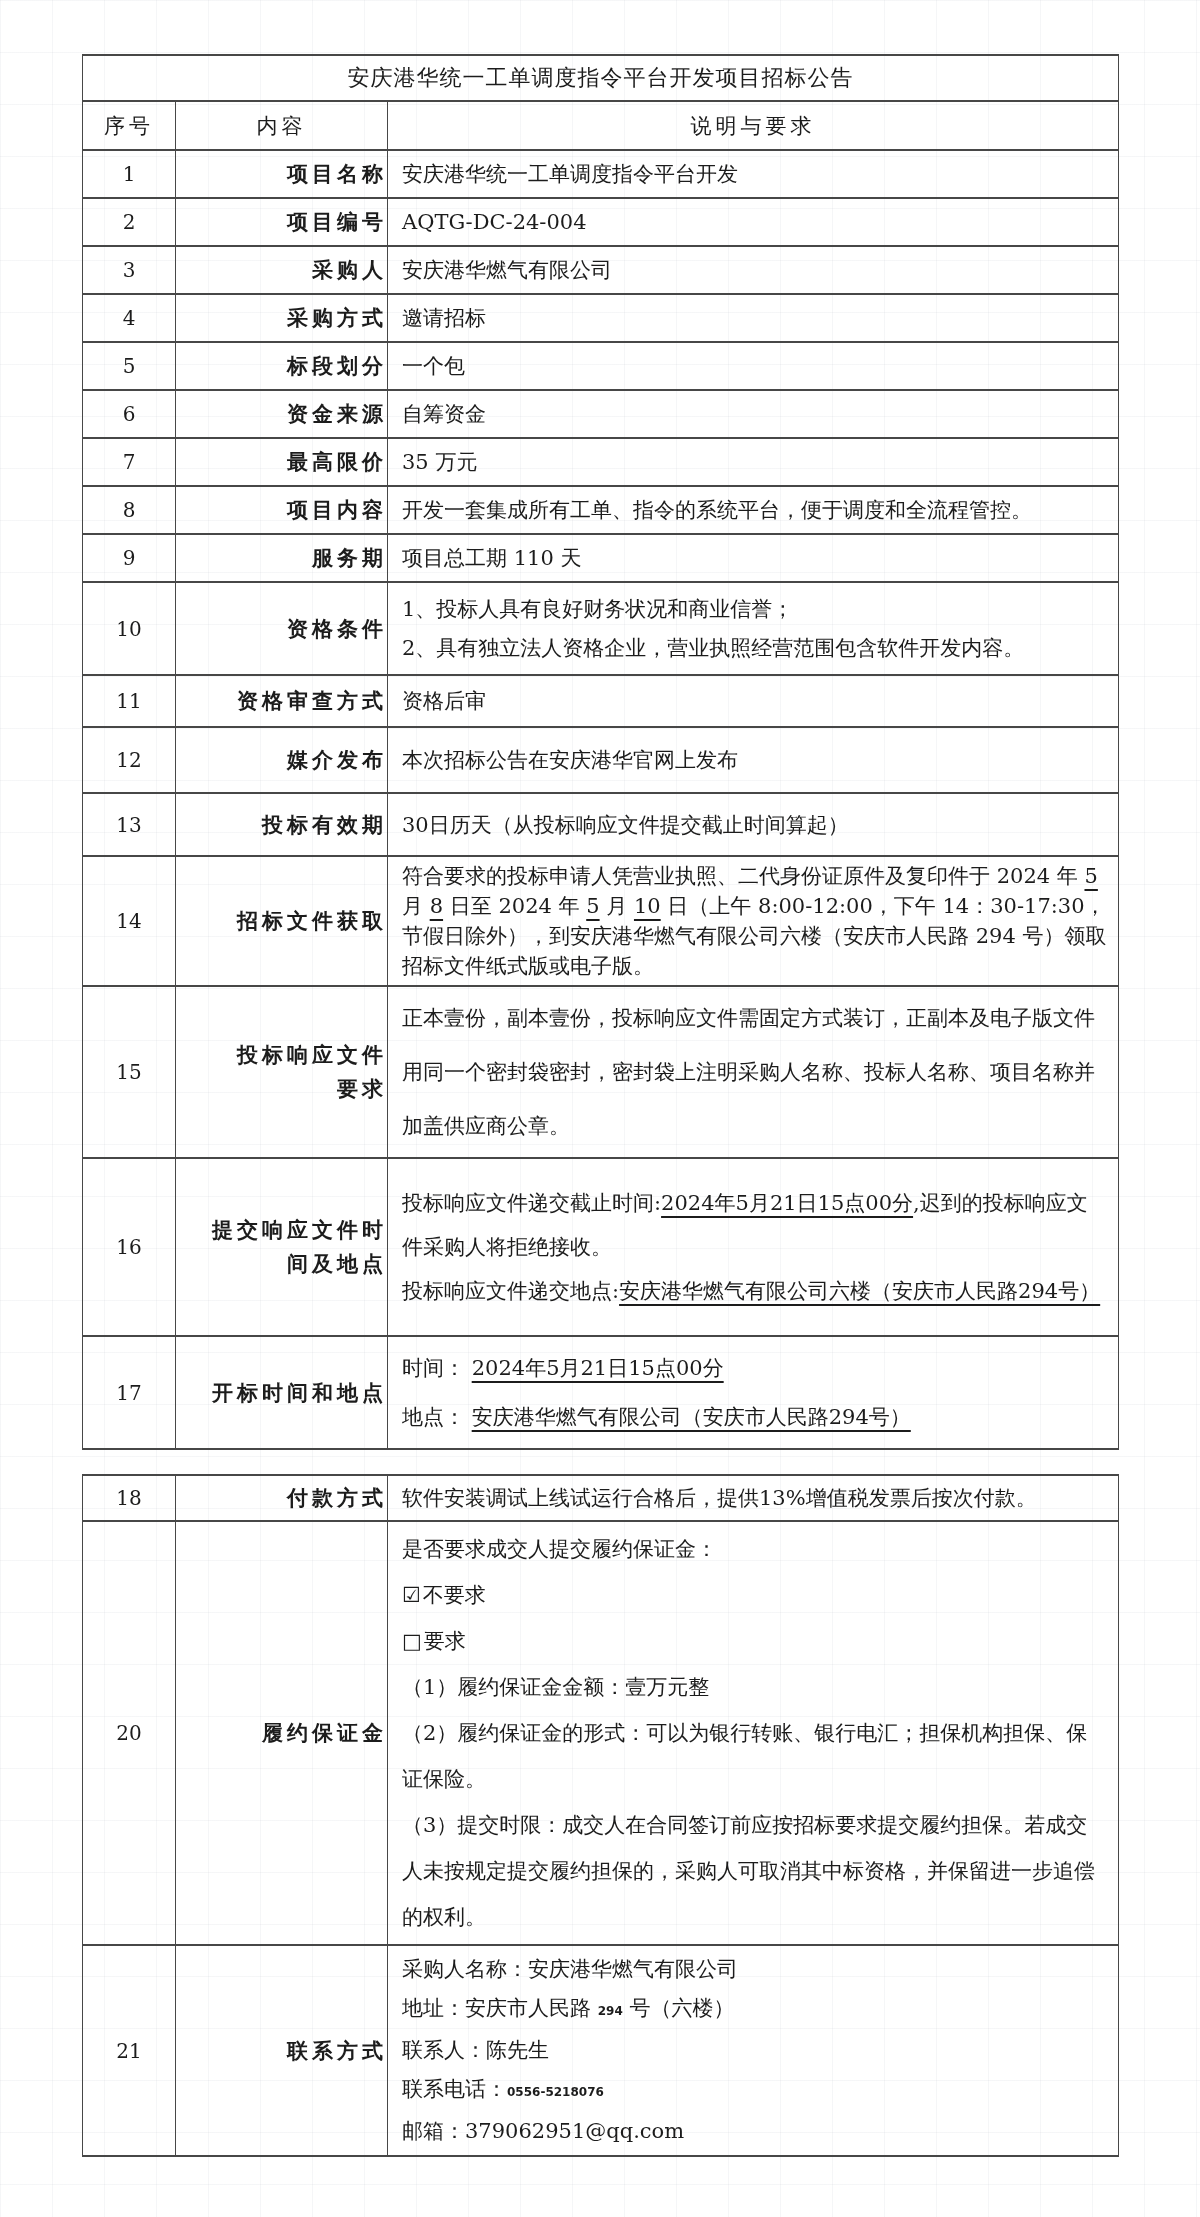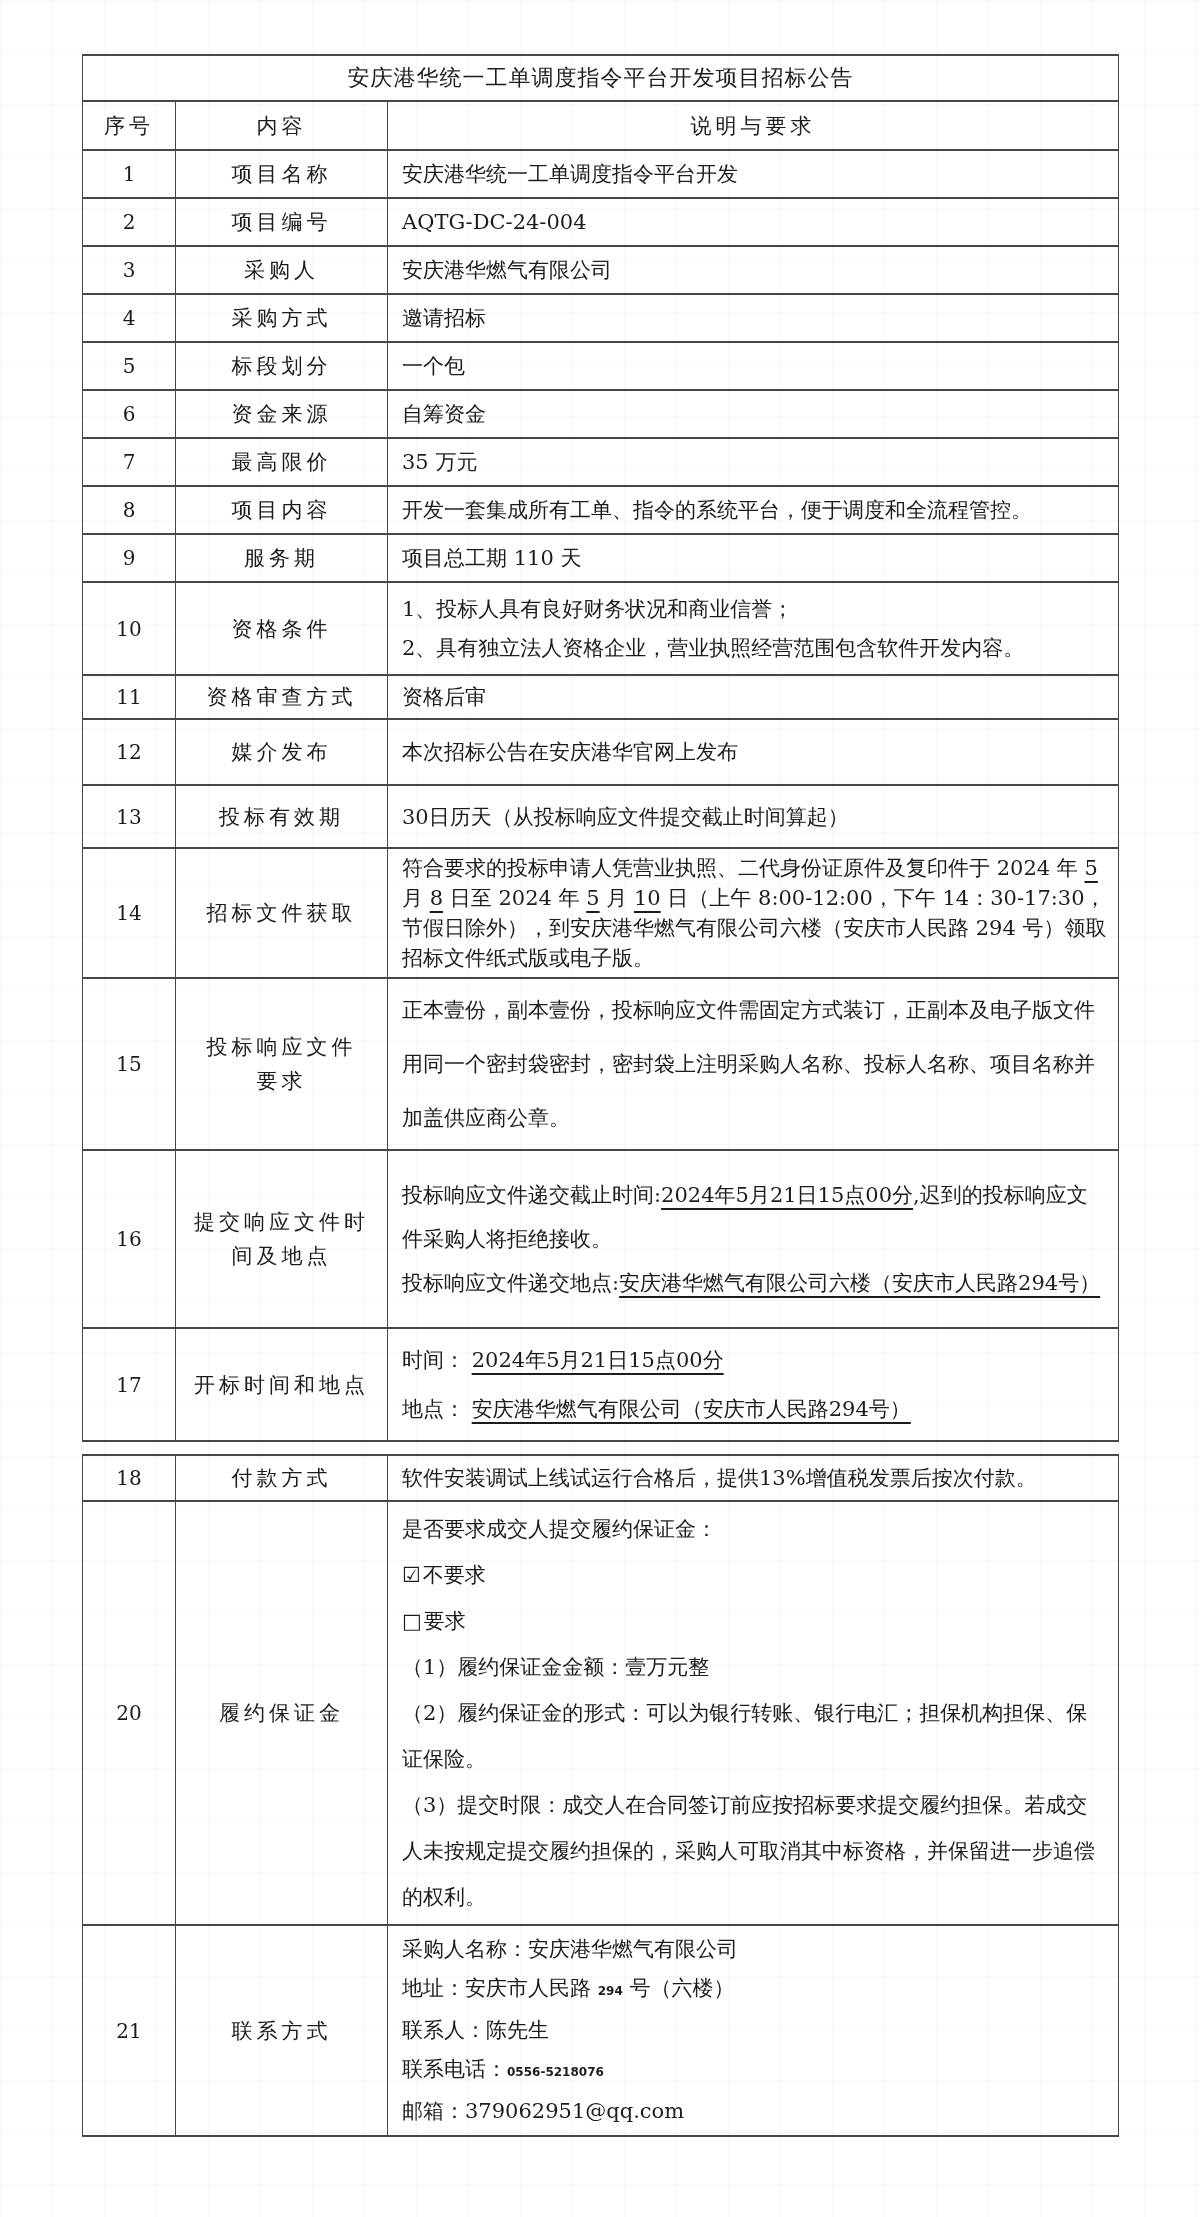--- a/index.html
+++ b/index.html
@@ -6,32 +6,32 @@
   body{
     width:1200px;height:2217px;position:relative;background:#ffffff;
     font-family:"DejaVu Serif","Liberation Serif",serif;color:#1c1c1c;
     background-image:
       linear-gradient(to right, rgba(195,200,210,0.16) 1px, transparent 1px),
       linear-gradient(to bottom, rgba(195,200,210,0.16) 1px, transparent 1px);
     background-size:52px 52px;
   }
   .doc{position:absolute;left:82px;top:54px;width:1036px;}
   table{border-collapse:collapse;table-layout:fixed;width:1036px;background:transparent;}
-  table.t2{margin-top:12px;}
+  table.t2{margin-top:24px;}
   td{
     border:1px solid #474747;border-top-width:2px;border-bottom-width:2px;
     vertical-align:middle;font-size:21px;line-height:32px;
     overflow:hidden;padding:0;
   }
   .title-cell{
     text-align:center;font-size:22px;height:44px;letter-spacing:1px;margin-top:33px;
   }
   .hdr td{height:47px;text-align:center;letter-spacing:4px;}
   .c-no{text-align:center;font-size:20px;font-family:"DejaVu Serif",serif;}
-  .c-label{text-align:center;letter-spacing:4px;white-space:pre-line;line-height:34px;}
+  .c-label{text-align:right;letter-spacing:4px;white-space:pre-line;line-height:34px;font-weight:bold;}
   .c-content{text-align:left;padding:4px 10px 4px 14px;}
   .c-content p{margin:var(--pm,0px) 0;line-height:var(--lh,32px);}
   span.u{text-decoration:underline;text-underline-offset:6px;text-decoration-thickness:1.5px;}
   span.b{font-weight:bold;font-family:"DejaVu Sans","Liberation Sans",sans-serif;font-size:12px;}
   span.icon{font-family:"DejaVu Sans",sans-serif;margin-right:2px;}
 </style>
 </head>
 <body>
 
 <div class="doc">
@@ -116,21 +116,21 @@
           </td>
         </tr>
         <tr style="height: 92px;">
           <td class="c-no">10</td>
           <td class="c-label">资格条件</td>
           <td class="c-content" style="--lh: 34px; --pm: 5px;">
             <p><span>1、投标人具有良好财务状况和商业信誉；</span></p>
             <p><span>2、具有独立法人资格企业，营业执照经营范围包含软件开发内容。</span></p>
           </td>
         </tr>
-        <tr style="height: 44px;">
+        <tr style="height: 52px;">
           <td class="c-no">11</td>
           <td class="c-label">资格审查方式</td>
           <td class="c-content">
             <p><span>资格后审</span></p>
           </td>
         </tr>
         <tr style="height: 66px; padding-left: 47px;">
           <td class="c-no">12</td>
           <td class="c-label">媒介发布</td>
           <td class="c-content">

